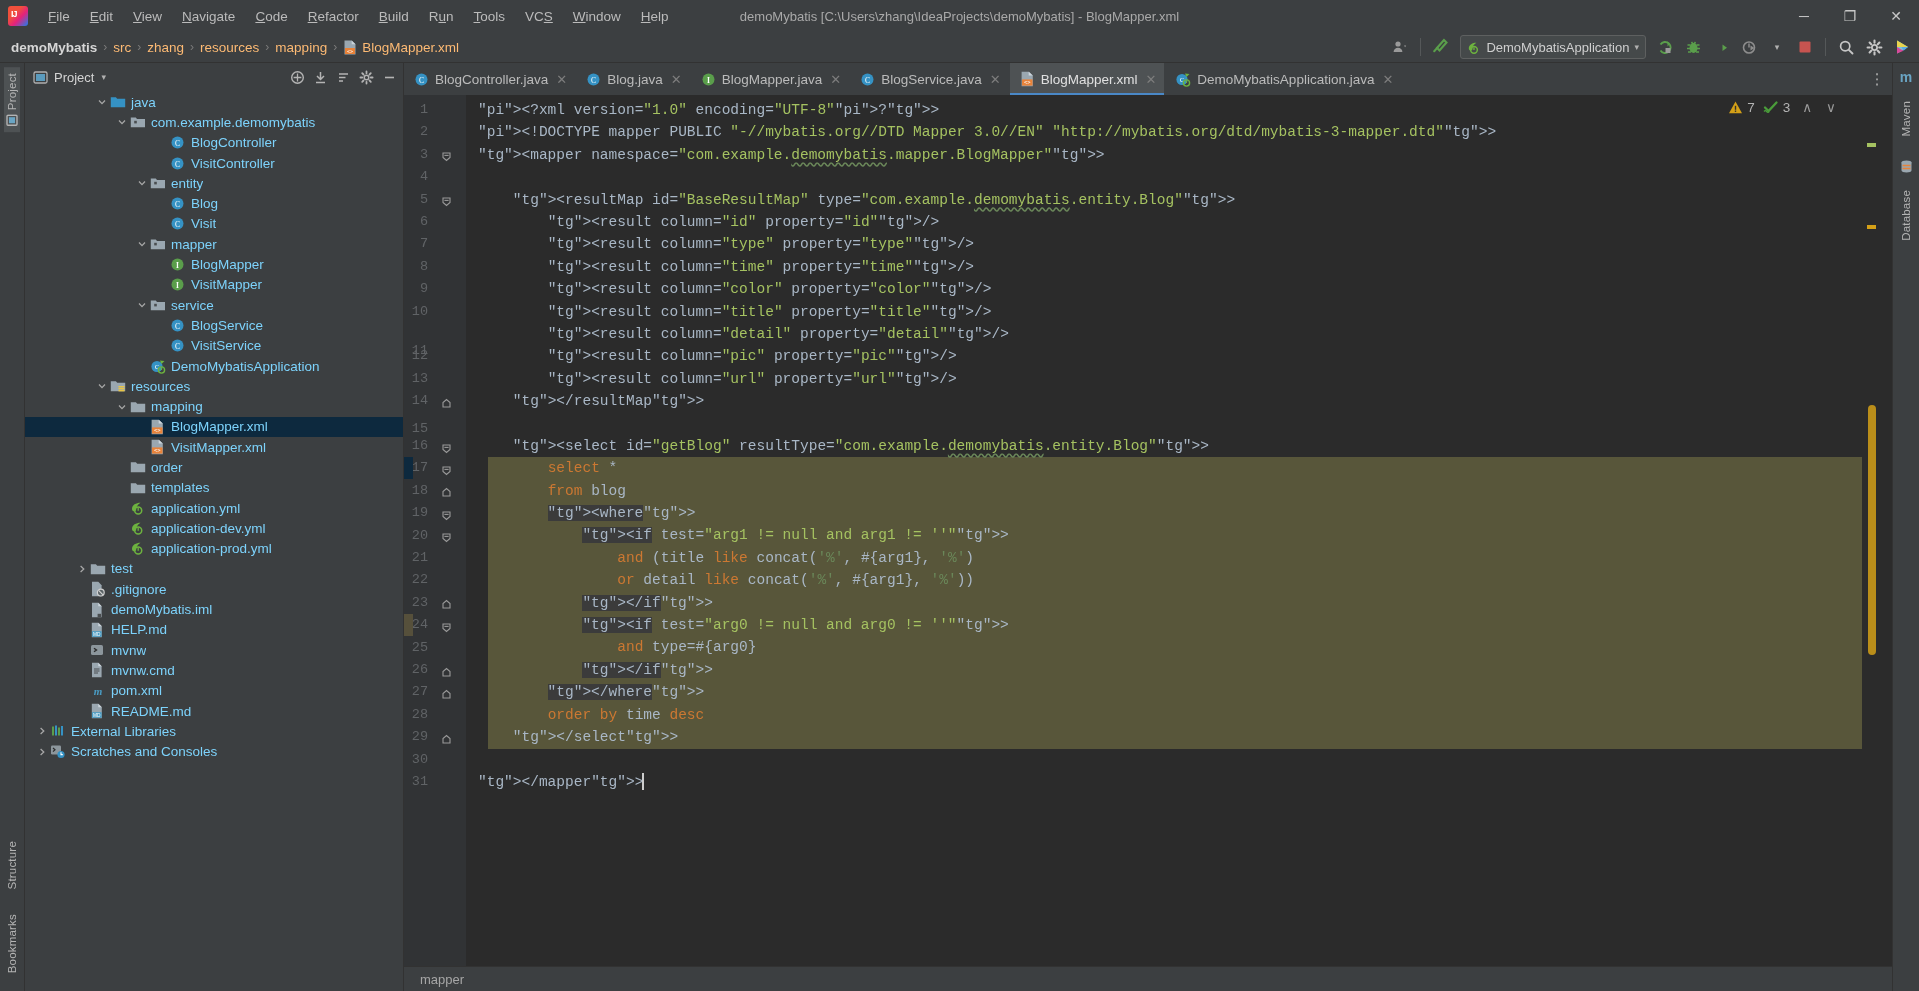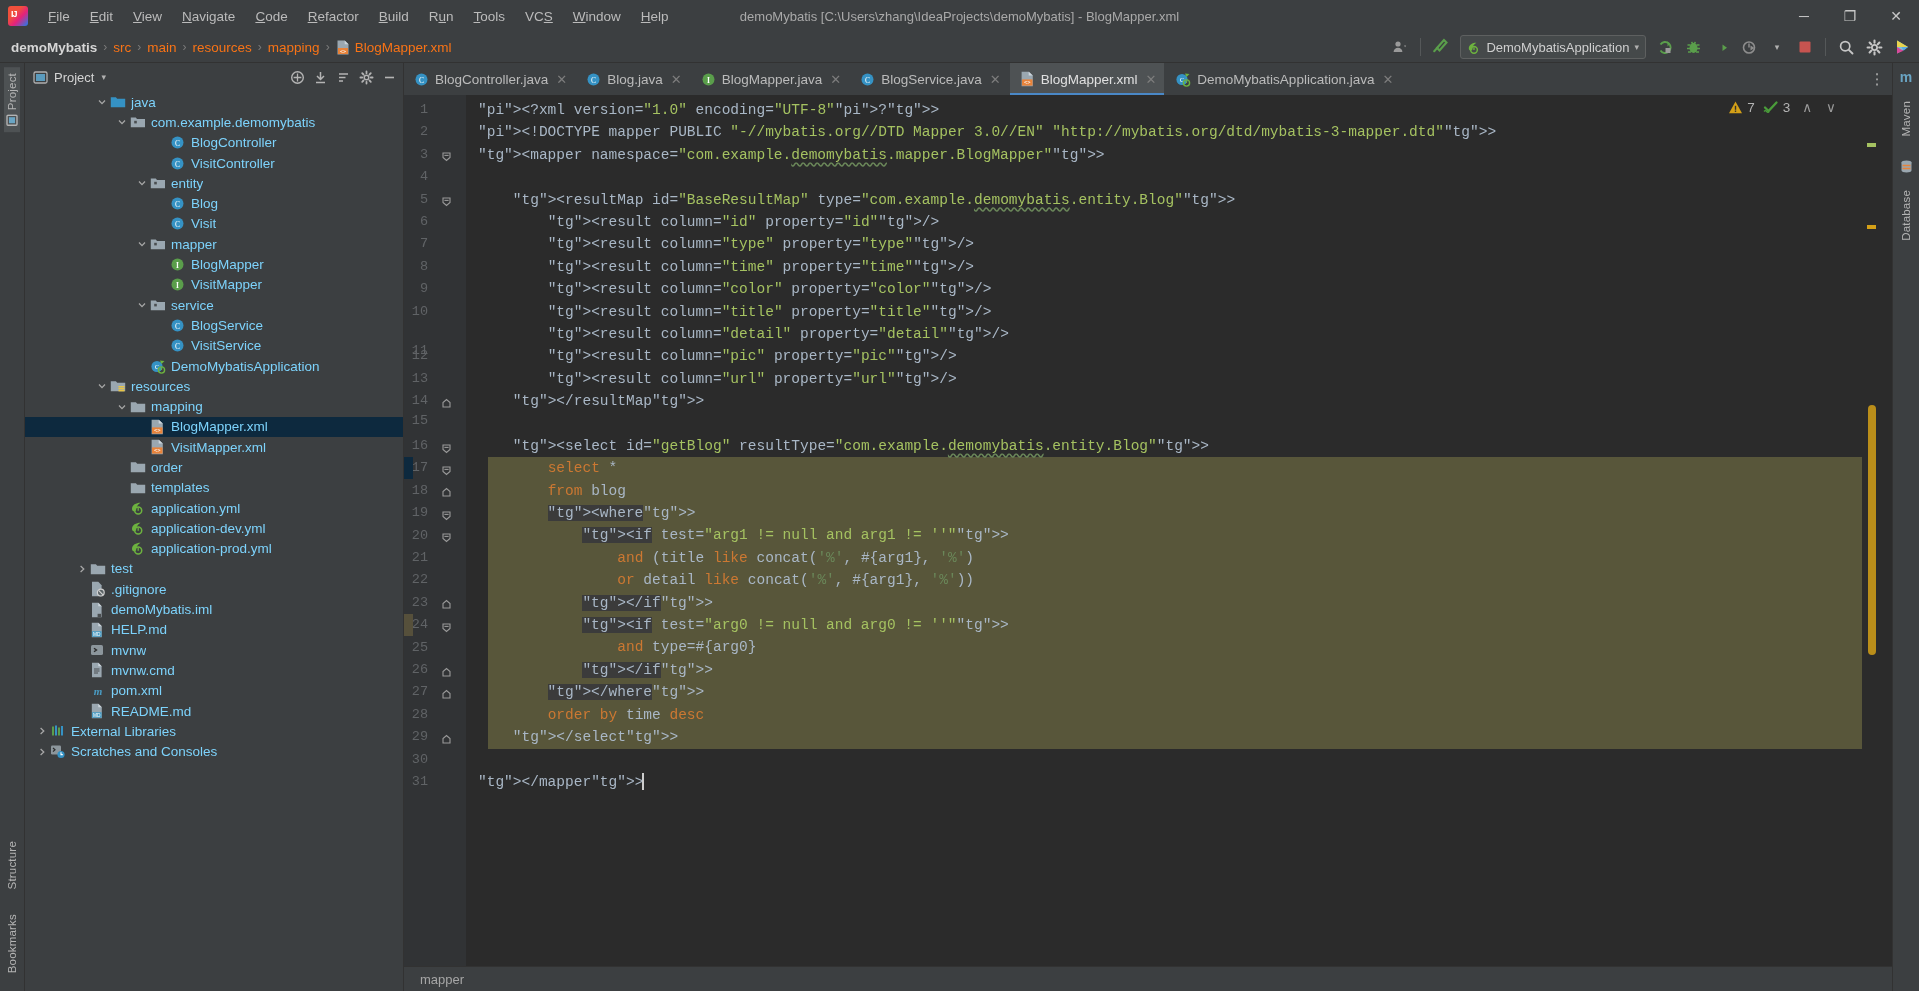--- a/index.html
+++ b/index.html
@@ -20,21 +20,21 @@
   .menu{display:flex;align-items:center;height:32px;}
   .menu-item{padding:4px 10px;font-size:13.5px;color:#bbbbbb;white-space:nowrap;cursor:default;}
   .menu-item u{text-decoration:underline;}
   .win-title{position:absolute;left:50%;transform:translateX(-50%);font-size:13px;color:#a9a9a9;white-space:nowrap;}
   .win-ctrls{position:absolute;right:0;top:0;height:32px;display:flex;align-items:center;}
   .win-btn{width:46px;height:32px;display:flex;align-items:center;justify-content:center;color:#c8c8c8;font-size:14px;}
 
   
   .navbar{height:30px;background:#3c3f41;display:flex;align-items:center;flex:0 0 30px;position:relative;padding-left:8px;
     border-bottom:1px solid #323232;}
-  .crumb{display:flex;align-items:center;font-size:13.5px;color:#f97316;padding:2px 3px;white-space:nowrap;}
+  .crumb{display:flex;align-items:center;font-size:13.5px;color:#fdba74;padding:2px 3px;white-space:nowrap;}
   .crumb.root{font-weight:bold;color:#d6d6d6;}
   .crumb-sep{color:#7a7a7a;padding:0 3px;font-size:12px;}
   .crumb .fileicon{margin-right:5px;}
   .nav-right{position:absolute;right:4px;display:flex;align-items:center;gap:2px;height:30px;}
   .tbtn{width:26px;height:24px;display:flex;align-items:center;justify-content:center;border-radius:3px;}
   .runcfg{display:flex;align-items:center;height:22px;border:1px solid #5e6060;border-radius:3px;
     padding:0 6px 0 5px;background:#45494a;margin:0 4px;gap:5px;}
   .runcfg .txt{font-size:13px;color:#cfcfcf;white-space:nowrap;}
   .vsep{width:1px;height:18px;background:#555859;margin:0 5px;}
 
@@ -133,21 +133,21 @@
       <div class="win-btn">❐</div>
       <div class="win-btn close">✕</div>
     </div>
   </div>
 
   <div class="navbar">
     <div class="crumb root">demoMybatis</div>
     <span class="crumb-sep">›</span>
     <div class="crumb">src</div>
     <span class="crumb-sep">›</span>
-    <div class="crumb">main</div>
+    <div class="crumb">zhang</div>
     <span class="crumb-sep">›</span>
     <div class="crumb">resources</div>
     <span class="crumb-sep">›</span>
     <div class="crumb">mapping</div>
     <span class="crumb-sep">›</span>
     <div class="crumb">
       <span class="fileicon">
         <svg width="14" height="15" viewBox="0 0 14 15">
             <path d="M1.5 0.5h7.2L12.5 4.2V14.5H1.5z" fill="#9aa7b0"></path>
             <path d="M8.7 0.5L12.5 4.2H8.7z" fill="#c9d2d8"></path>
@@ -834,21 +834,21 @@
             <div class="lnum" style="top: 208.6px;">10</div>
             <div class="lnum" style="top: 248px;">11</div>
             <div class="lnum" style="top: 253.4px;">12</div>
             <div class="lnum" style="top: 275.8px;">13</div>
             <div class="lnum" style="top: 298.2px;">14</div>
             <div class="fold" style="top: 302.2px;">
               <svg width="11" height="11" viewBox="0 0 11 11">
                 <path d="M2 9h7V4.5L5.5 1.5 2 4.5z" fill="none" stroke="#9a9a9a" stroke-width="1.1"></path>
               </svg>
             </div>
-            <div class="lnum" style="top: 318px; font-family: Liberation Mono, monospace;">15</div>
+            <div class="lnum" style="top: 326px; font-family: Liberation Mono, monospace;">15</div>
             <div class="lnum" style="top: 343px;">16</div>
             <div class="fold" style="top: 347px;">
               <svg width="11" height="11" viewBox="0 0 11 11">
                 <path d="M2 2h7v4.5L5.5 9.5 2 6.5z" fill="none" stroke="#9a9a9a" stroke-width="1.1"></path>
                 <path d="M3.4 4.4h4.2" stroke="#9a9a9a" stroke-width="1.1"></path>
               </svg>
             </div>
             <div class="lnum" style="top: 365.4px;">17</div>
             <div class="fold" style="top: 369.4px;">
               <svg width="11" height="11" viewBox="0 0 11 11">

